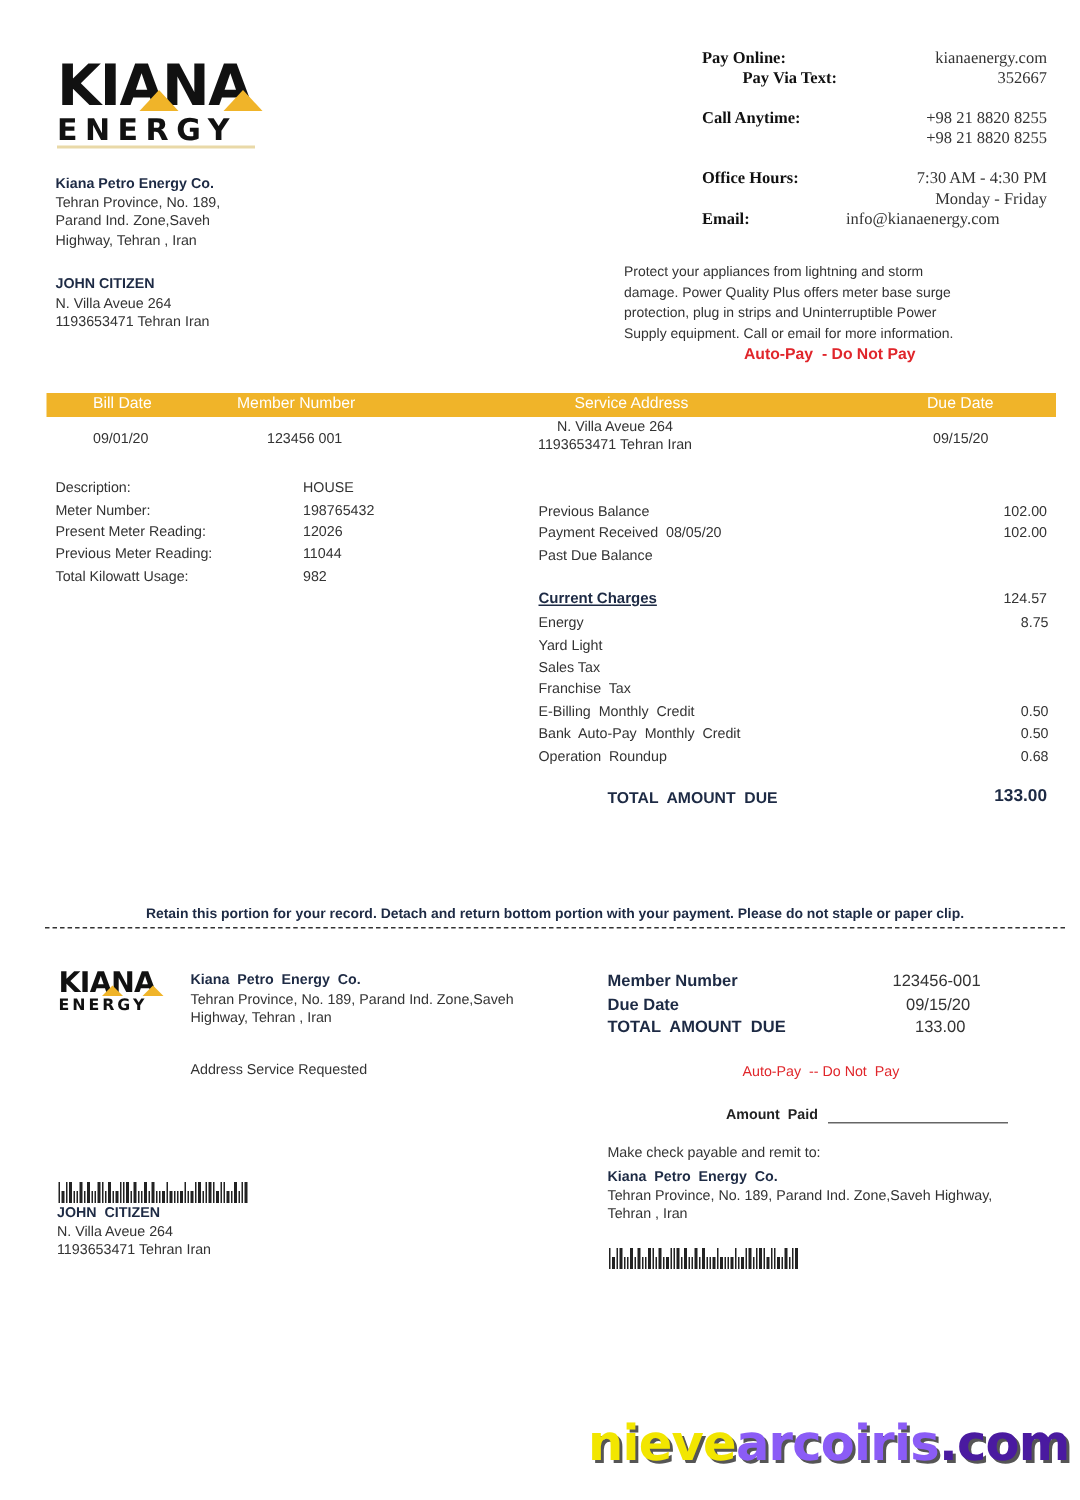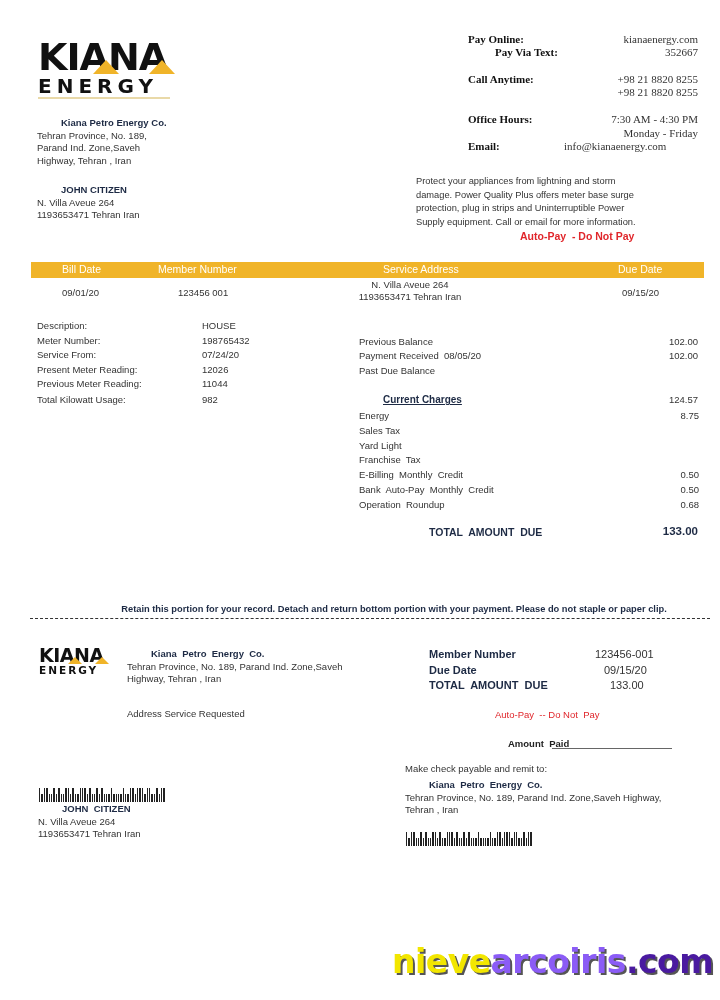--- a/index.html
+++ b/index.html
@@ -8,21 +8,21 @@
   .abs { position: absolute; }
 
   
   .logo { position: absolute; }
   .logo .kiana { font-family: "DejaVu Sans", sans-serif; font-weight: 900; color: #111; letter-spacing: -1px; line-height: 1; position: relative; }
   .logo .energy { font-family: "DejaVu Sans", sans-serif; font-weight: 900; color: #111; line-height: 1; }
   .logo .tri { position: absolute; width: 0; height: 0; border-left-style: solid; border-right-style: solid; border-bottom-style: solid; border-left-color: transparent; border-right-color: transparent; border-bottom-color: #f0b429; }
   .logo .underline { position: absolute; left: 0; background: #e9d9a8; height: 2px; }
 
   .small { font-size: 9.5px; line-height: 12.5px; color: #333; }
-  .bold { font-weight: bold; margin-left: 24px; }
+  .bold { font-weight: bold; }
 
   
   .contact-label { font-family: "Liberation Serif", serif; font-weight: bold; font-size: 11px; color: #111; }
   .contact-val { font-family: "Liberation Serif", serif; font-size: 11px; color: #333; text-align: right; }
 
   .red { color: #e0262b; }
 
   
   .ybar { position: absolute; left: 31px; top: 262px; width: 673px; height: 16px; background: #f0b429; }
   .ybar span { position: absolute; top: 1px; color: #ffffff; font-size: 10.5px; }
@@ -100,24 +100,20 @@
 <div class="abs" style="left:37px; top:320px; width:260px;">
   <div style="display:flex; height:14.6px;">
       <span class="row-text" style="width:165px;">Description:</span>
       <span class="row-text">HOUSE</span>
     </div>
   <div style="display:flex; height:14.6px;">
       <span class="row-text" style="width:165px;">Meter Number:</span>
       <span class="row-text">198765432</span>
     </div>
   <div style="display:flex; height:14.6px;">
-      <span class="row-text" style="width:165px;">Service From:</span>
-      <span class="row-text">07/24/20</span>
-    </div>
-  <div style="display:flex; height:14.6px;">
       <span class="row-text" style="width:165px;">Present Meter Reading:</span>
       <span class="row-text">12026</span>
     </div>
   <div style="display:flex; height:15.6px;">
       <span class="row-text" style="width:165px;">Previous Meter Reading:</span>
       <span class="row-text">11044</span>
     </div>
   <div style="display:flex; height:14.6px;">
       <span class="row-text" style="width:165px;">Total Kilowatt Usage:</span>
       <span class="row-text">982</span>
@@ -132,25 +128,25 @@
 
 <div class="abs bold" style="left:359px; top:394px; font-size:10px; text-decoration:underline; color:#1d2a44;">Current Charges</div>
 <div class="amt" style="right:22px; top:394px;">124.57</div>
 
 <div class="abs" style="left:359px; top:410px; width:340px;">
   <div style="display:flex; justify-content:space-between; height:14.8px;">
       <span class="row-text">Energy</span>
       <span class="row-text">8.75</span>
     </div>
   <div style="display:flex; justify-content:space-between; height:14.8px;">
+      <span class="row-text">Yard Light</span>
+      <span class="row-text"></span>
+    </div>
+  <div style="display:flex; justify-content:space-between; height:14.8px;">
       <span class="row-text">Sales Tax</span>
-      <span class="row-text"></span>
-    </div>
-  <div style="display:flex; justify-content:space-between; height:14.8px;">
-      <span class="row-text">Yard Light</span>
       <span class="row-text"></span>
     </div>
   <div style="display:flex; justify-content:space-between; height:14.8px;">
       <span class="row-text" style="white-space:pre;">Franchise  Tax</span>
       <span class="row-text"></span>
     </div>
   <div style="display:flex; justify-content:space-between; height:14.8px;">
       <span class="row-text" style="white-space:pre;">E-Billing  Monthly  Credit</span>
       <span class="row-text">0.50</span>
     </div>

